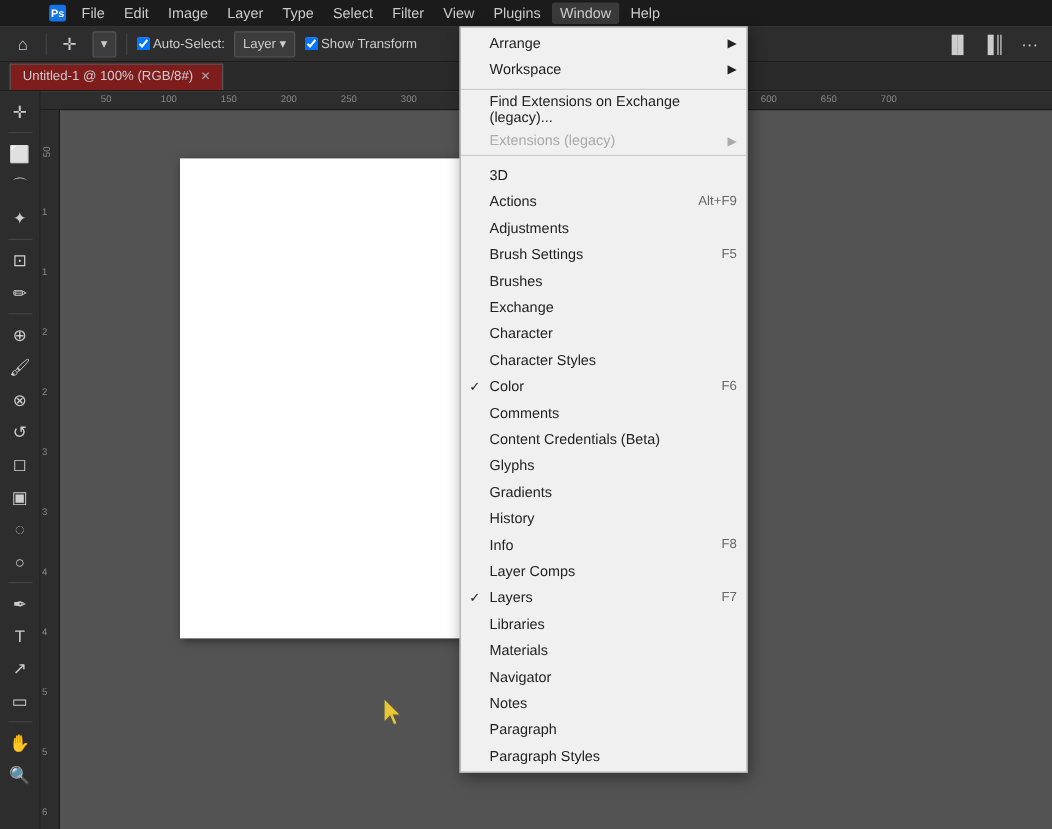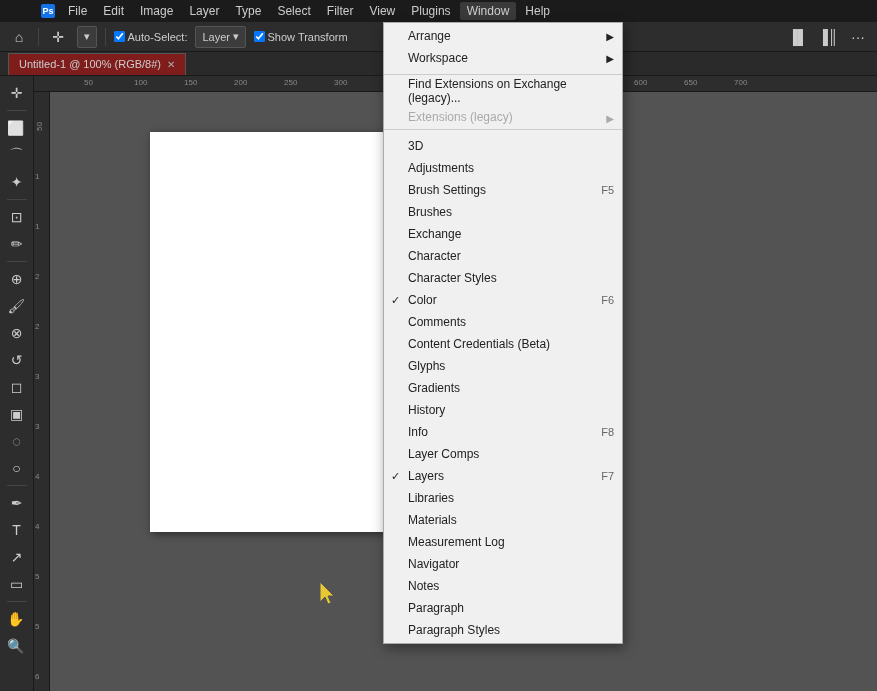--- a/index.html
+++ b/index.html
@@ -384,20 +384,24 @@
       <span>Extensions (legacy)</span>
       <span class="submenu-arrow">▶</span>
     </div>
   </div>
   <div class="menu-divider"></div>
   <div class="menu-section">
     <div class="menu-row">
         <span>3D</span>
       </div>
     <div class="menu-row">
+      <span>Actions</span>
+      <span class="shortcut">Alt+F9</span>
+    </div>
+    <div class="menu-row">
         <span>Adjustments</span>
       </div>
     <div class="menu-row">
       <span>Brush Settings</span>
       <span class="shortcut">F5</span>
     </div>
     <div class="menu-row">
         <span>Brushes</span>
       </div>
     <div class="menu-row">
@@ -439,23 +443,20 @@
       <span>Layers</span>
       <span class="shortcut">F7</span>
     </div>
     <div class="menu-row">
         <span>Libraries</span>
       </div>
     <div class="menu-row">
         <span>Materials</span>
       </div>
     <div class="menu-row">
-        <span>Measurement Log</span>
-      </div>
-    <div class="menu-row">
         <span>Navigator</span>
       </div>
     <div class="menu-row">
         <span>Notes</span>
       </div>
     <div class="menu-row">
         <span>Paragraph</span>
       </div>
     <div class="menu-row">
         <span>Paragraph Styles</span>

